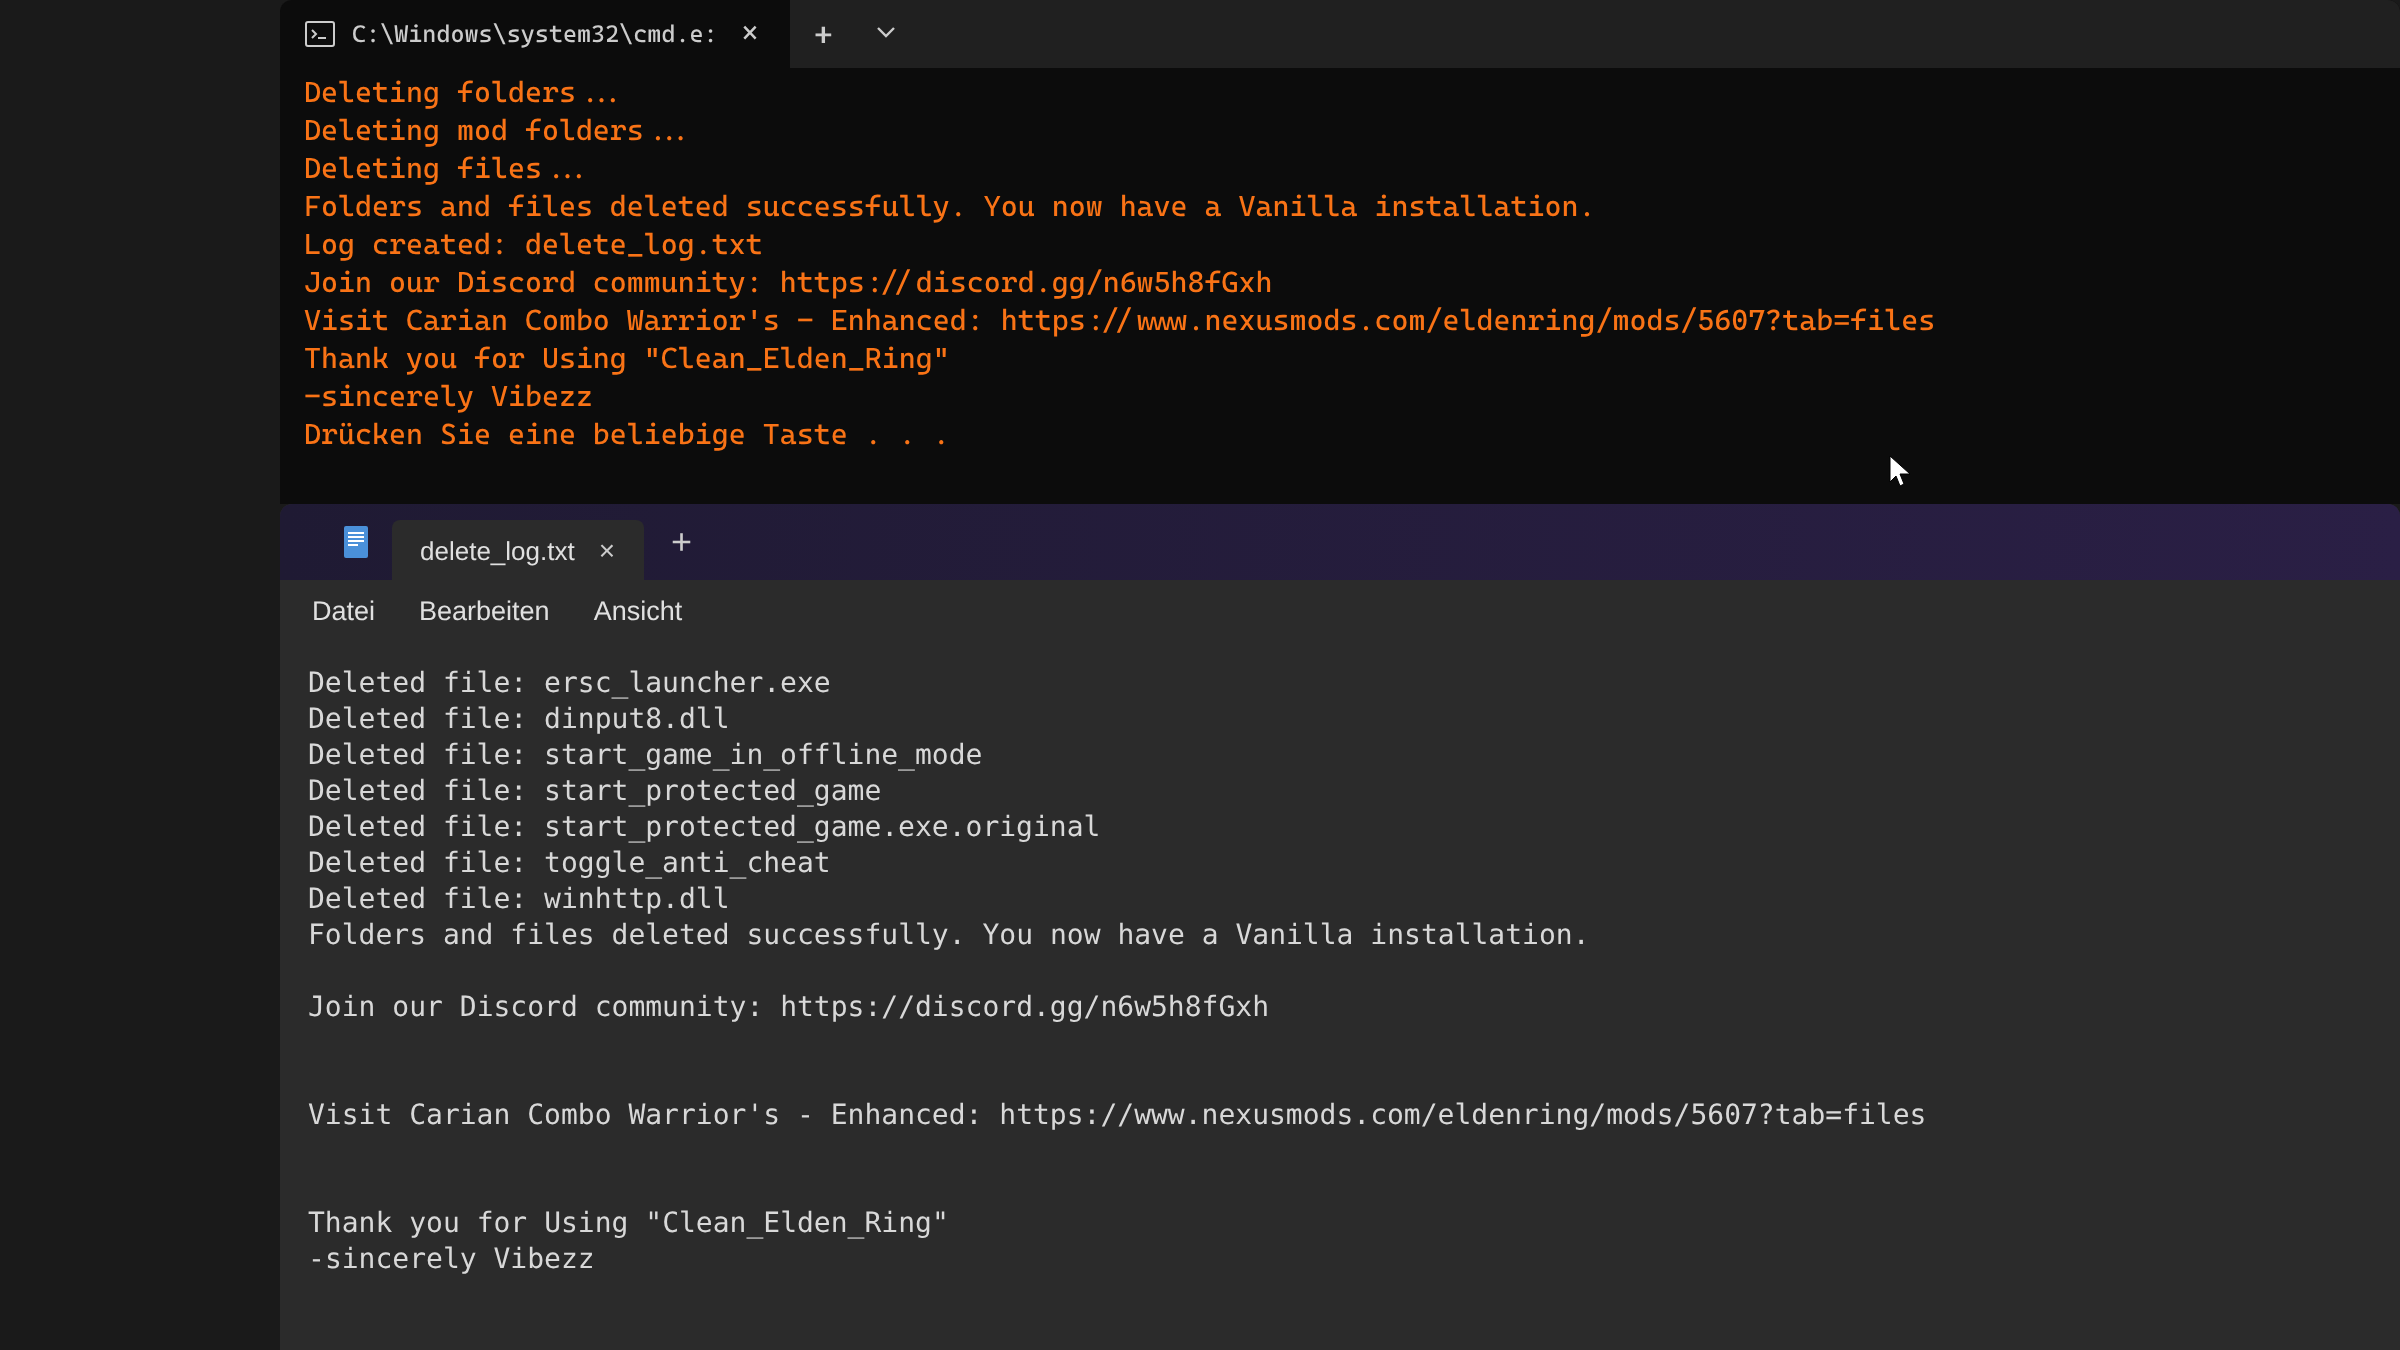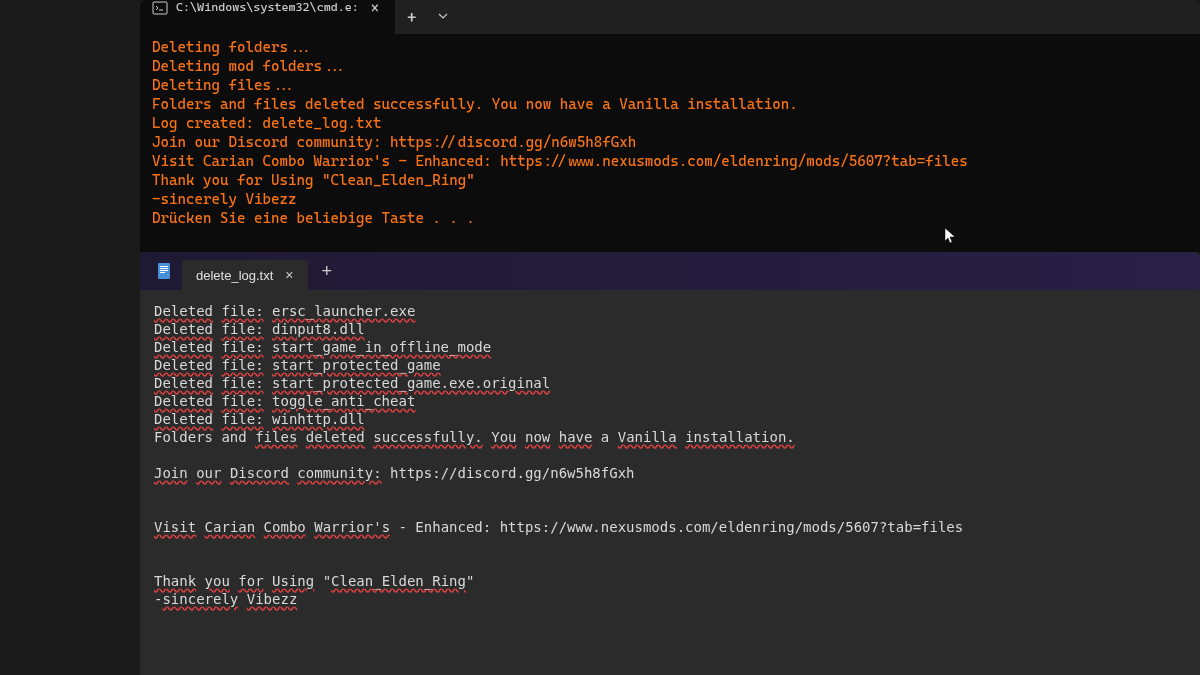--- a/index.html
+++ b/index.html
@@ -24,20 +24,21 @@
     overflow: hidden;
   }
   .terminal-tabs {
     display: flex;
     align-items: center;
     height: 34px;
     background: #202020;
   }
   .terminal-tab {
     display: flex;
+    align-items: center;
     gap: 8px;
     height: 34px;
     padding: 0 12px;
     background: #0c0c0c;
     color: #ccc;
     font-size: 12px;
     position: relative;
   }
   .terminal-tab .icon {
     width: 16px;
@@ -81,21 +82,21 @@
     bottom: 0;
     background: #2b2b2b;
     border-radius: 6px 6px 0 0;
     overflow: hidden;
   }
   .notepad-titlebar {
     display: flex;
     align-items: center;
     height: 38px;
     background: linear-gradient(to right, #1f1a33, #2a1f45);
-    padding: 0 6px;
+    padding: 0 20px;
     text-align: center;
   }
   .notepad-icon {
     width: 20px;
     height: 20px;
     margin: 0 8px;
     display: flex;
     align-items: center;
     justify-content: center;
   }
@@ -137,21 +138,20 @@
   .notepad-body {
     padding: 12px 14px;
     color: #d8d8d8;
     font-size: 14px;
     line-height: 18px;
     font-family: "Consolas", monospace;
     background: #2b2b2b;
     white-space: pre;
   }
   .notepad-body .underlined {
-    text-decoration: underline;
     text-decoration-color: #e04040;
     text-decoration-style: wavy;
     text-underline-offset: 2px;
   }
 
   
   .cursor {
     position: absolute;
     top: 227px;
     left: 944px;
@@ -204,20 +204,25 @@
           <rect x="5" y="8" width="8" height="1" fill="#fff"></rect>
           <rect x="5" y="10" width="5" height="1" fill="#fff"></rect>
         </svg>
     </span>
     <div class="notepad-tab">
       <span>delete_log.txt</span>
       <span class="notepad-tab-close">×</span>
     </div>
     <span class="notepad-tab-new">+</span>
   </div>
+  <div class="notepad-menu">
+    <span class="notepad-menu-item">Datei</span>
+    <span class="notepad-menu-item">Bearbeiten</span>
+    <span class="notepad-menu-item">Ansicht</span>
+  </div>
   <div class="notepad-body" id="notepad-body"><div><span class="underlined">Deleted</span><span> </span><span class="underlined">file:</span><span> </span><span class="underlined">ersc_launcher.exe</span></div><div><span class="underlined">Deleted</span><span> </span><span class="underlined">file:</span><span> </span><span class="underlined">dinput8.dll</span></div><div><span class="underlined">Deleted</span><span> </span><span class="underlined">file:</span><span> </span><span class="underlined">start_game_in_offline_mode</span></div><div><span class="underlined">Deleted</span><span> </span><span class="underlined">file:</span><span> </span><span class="underlined">start_protected_game</span></div><div><span class="underlined">Deleted</span><span> </span><span class="underlined">file:</span><span> </span><span class="underlined">start_protected_game.exe.original</span></div><div><span class="underlined">Deleted</span><span> </span><span class="underlined">file:</span><span> </span><span class="underlined">toggle_anti_cheat</span></div><div><span class="underlined">Deleted</span><span> </span><span class="underlined">file:</span><span> </span><span class="underlined">winhttp.dll</span></div><div><span>Folders</span><span> and </span><span class="underlined">files</span><span> </span><span class="underlined">deleted</span><span> </span><span class="underlined">successfully.</span><span> </span><span class="underlined">You</span><span> </span><span class="underlined">now</span><span> </span><span class="underlined">have</span><span> a </span><span class="underlined">Vanilla</span><span> </span><span class="underlined">installation.</span></div><div>&nbsp;</div><div><span class="underlined">Join</span><span> </span><span class="underlined">our</span><span> </span><span class="underlined">Discord</span><span> </span><span class="underlined">community:</span><span> https://discord.gg/n6w5h8fGxh</span></div><div>&nbsp;</div><div>&nbsp;</div><div><span class="underlined">Visit</span><span> </span><span class="underlined">Carian</span><span> </span><span class="underlined">Combo</span><span> </span><span class="underlined">Warrior's</span><span> - Enhanced: https://www.nexusmods.com/eldenring/mods/5607?tab=files</span></div><div>&nbsp;</div><div>&nbsp;</div><div><span class="underlined">Thank</span><span> </span><span class="underlined">you</span><span> </span><span class="underlined">for</span><span> </span><span class="underlined">Using</span><span> "</span><span class="underlined">Clean_Elden_Ring</span><span>"</span></div><div><span>-</span><span class="underlined">sincerely</span><span> </span><span class="underlined">Vibezz</span></div></div>
 </div>
 
 <div class="cursor">
   <svg width="14" height="18" viewBox="0 0 14 18">
       <path d="M1 1 L1 14 L4 11 L6 16 L8 15 L6 10 L11 10 Z" fill="#fff" stroke="#000" stroke-width="0.5"></path>
     </svg>
 </div>
 
 </body></html>

